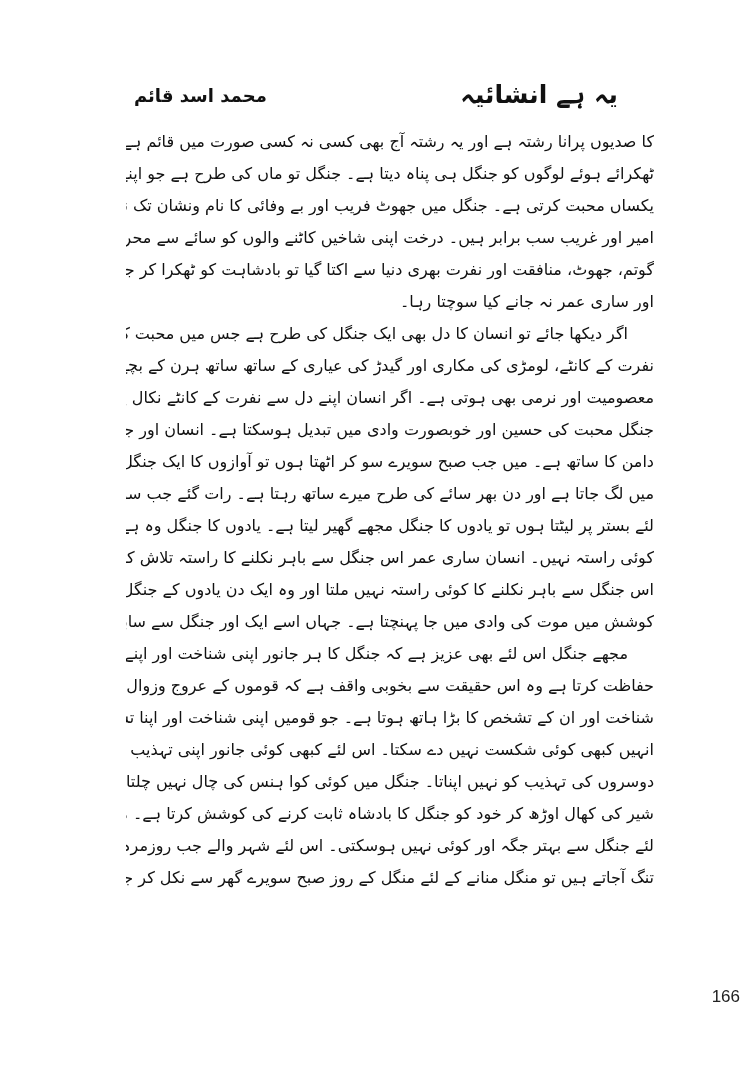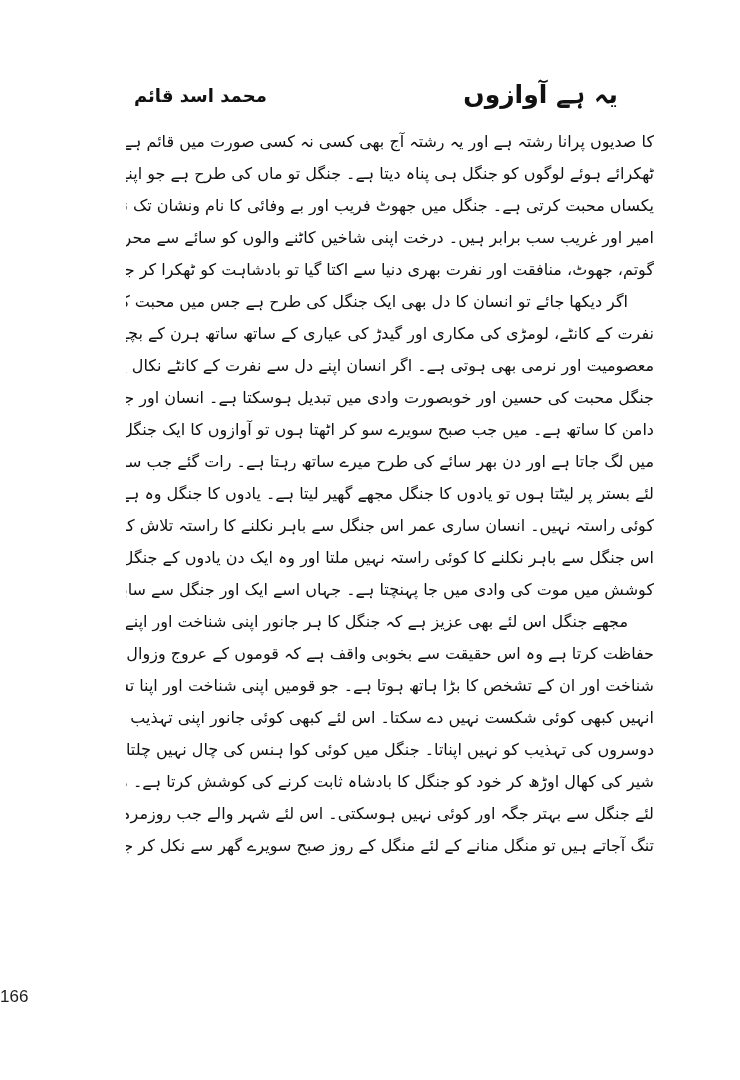--- a/index.html
+++ b/index.html
@@ -65,41 +65,42 @@
       text-align-last: right;
     }
     .text-line.indent {
       padding-right: 26px;
     }
     .page-number {
       position: absolute;
       top: 985px;
       left: 0;
       width: 740px;
-      text-align: left;
+      text-align: right;
       font-family: "Liberation Sans", sans-serif;
       font-size: 17px;
       line-height: 24px;
       color: #222222;
     }
   </style>
 </head>
 <body>
 
 <div class="page-header">
-  <div class="essay-title">یہ ہے آوازوں</div>
+  <div class="essay-title">یہ ہے انشائیہ</div>
   <div class="author-name">محمد اسد قائم</div>
 </div>
 
 <div class="body-text">
   <div class="text-line">کا صدیوں پرانا رشتہ ہے اور یہ رشتہ آج بھی کسی نہ کسی صورت میں قائم ہے۔ آج بھی مظلوموں اور</div>
   <div class="text-line">ٹھکرائے ہوئے لوگوں کو جنگل ہی پناہ دیتا ہے۔ جنگل تو ماں کی طرح ہے جو اپنے تمام بچوں سے</div>
   <div class="text-line">یکساں محبت کرتی ہے۔ جنگل میں جھوٹ فریب اور بے وفائی کا نام ونشان تک نہیں ہوتا۔ وہاں</div>
   <div class="text-line">امیر اور غریب سب برابر ہیں۔ درخت اپنی شاخیں کاٹنے والوں کو سائے سے محروم نہیں کرتا۔</div>
   <div class="text-line">گوتم، جھوٹ، منافقت اور نفرت بھری دنیا سے اکتا گیا تو بادشاہت کو ٹھکرا کر جنگل میں آبیٹھا</div>
+  <div class="text-line short">اور ساری عمر نہ جانے کیا سوچتا رہا۔</div>
   <div class="text-line indent">اگر دیکھا جائے تو انسان کا دل بھی ایک جنگل کی طرح ہے جس میں محبت کے پھول،</div>
   <div class="text-line">نفرت کے کانٹے، لومڑی کی مکاری اور گیدڑ کی عیاری کے ساتھ ساتھ ہرن کے بچے جیسی</div>
   <div class="text-line">معصومیت اور نرمی بھی ہوتی ہے۔ اگر انسان اپنے دل سے نفرت کے کانٹے نکال پھینکے تو یہی</div>
   <div class="text-line">جنگل محبت کی حسین اور خوبصورت وادی میں تبدیل ہوسکتا ہے۔ انسان اور جنگل کا آپس میں چولی</div>
   <div class="text-line">دامن کا ساتھ ہے۔ میں جب صبح سویرے سو کر اٹھتا ہوں تو آوازوں کا ایک جنگل میرے تعاقب</div>
   <div class="text-line">میں لگ جاتا ہے اور دن بھر سائے کی طرح میرے ساتھ رہتا ہے۔ رات گئے جب سونے کے</div>
   <div class="text-line">لئے بستر پر لیٹتا ہوں تو یادوں کا جنگل مجھے گھیر لیتا ہے۔ یادوں کا جنگل وہ ہے جس سے باہر نکلنے کا</div>
   <div class="text-line">کوئی راستہ نہیں۔ انسان ساری عمر اس جنگل سے باہر نکلنے کا راستہ تلاش کرتا رہتا ہے۔ مگر اسے</div>
   <div class="text-line">اس جنگل سے باہر نکلنے کا کوئی راستہ نہیں ملتا اور وہ ایک دن یادوں کے جنگل سے باہر نکلنے کی</div>
   <div class="text-line short">کوشش میں موت کی وادی میں جا پہنچتا ہے۔ جہاں اسے ایک اور جنگل سے سابقہ پڑتا ہے۔</div>

